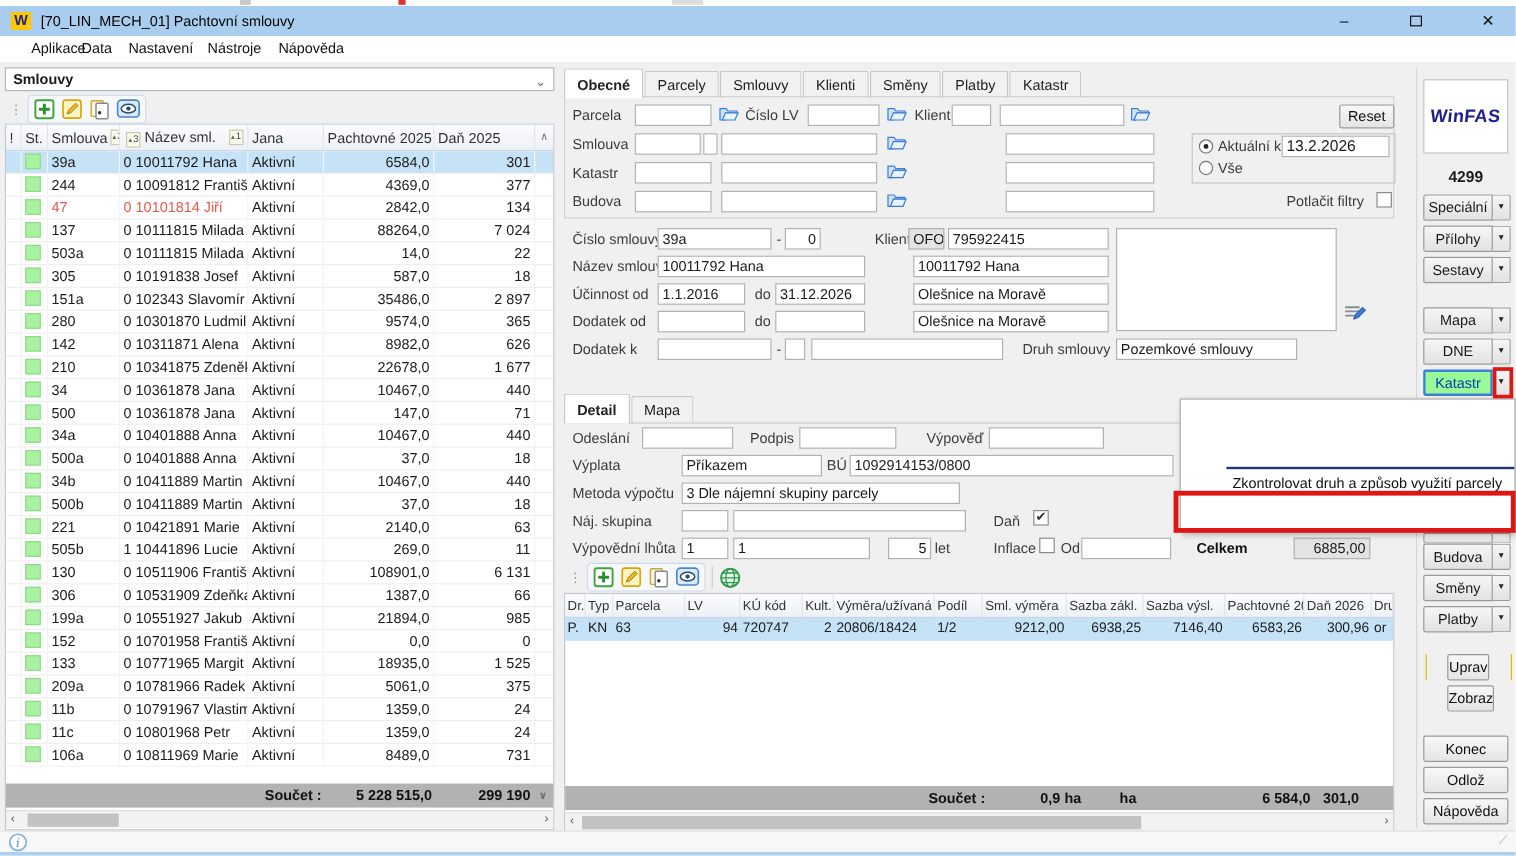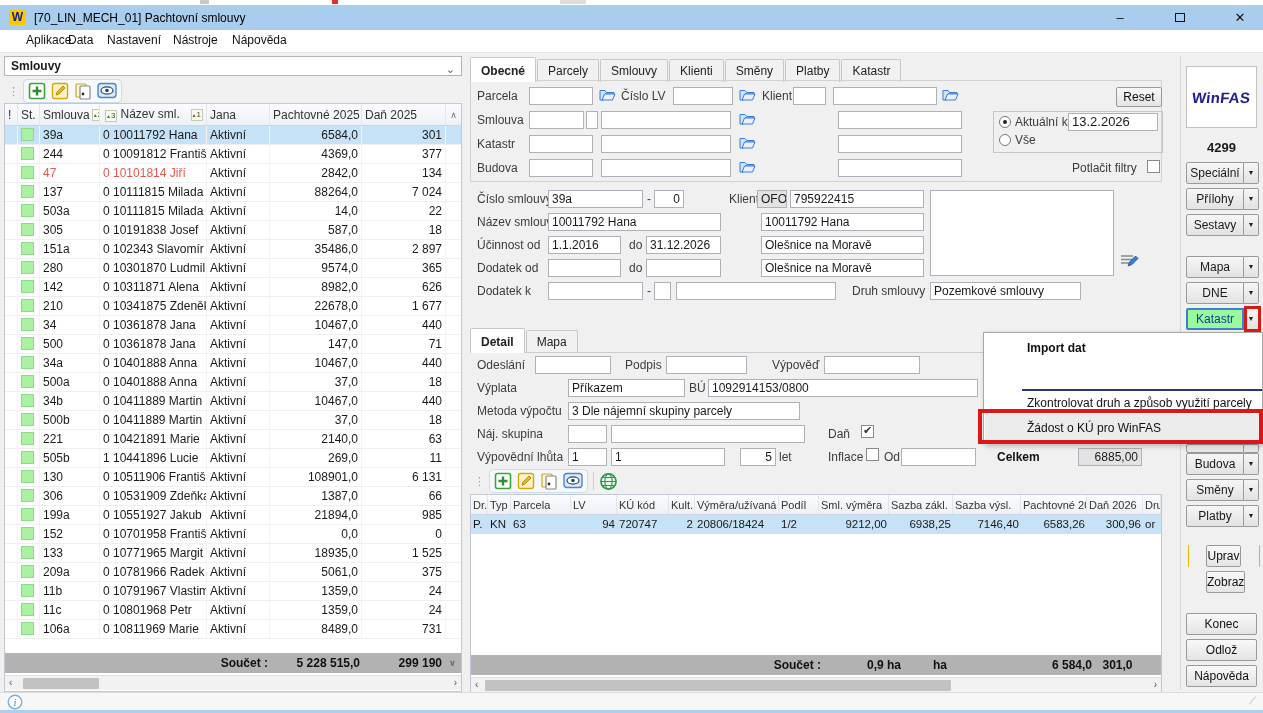--- a/index.html
+++ b/index.html
@@ -766,24 +766,22 @@
     <span class="btn">Zobraz</span>
     <span class="bar" style="background:#2b5fd0"></span>
   </div>
 
   <div class="plainbtn btn" style="top:613px">Konec</div>
   <div class="plainbtn btn" style="top:639px">Odlož</div>
   <div class="plainbtn btn" style="top:665px">Nápověda</div>
   <div class="pageind">1/345</div>
 
   <div class="ctxmenu">
-    <div class="mi" style="top:2px;height:26px;font-weight:bold">Import dat</div>
     <div class="msep" style="top:56px"></div>
     <div class="mi" style="top:59px;height:22px">Zkontrolovat druh a způsob využití parcely</div>
-    <div class="mi" style="top:81px;height:28px;background:#ececec">Žádost o KÚ pro WinFAS</div>
   </div>
   <div class="redbox"></div>
 
   <div class="statusbar">
     <span class="ico abs" style="left:7px;top:1px">
         <svg width="16" height="16" viewBox="0 0 16 16">
           <circle cx="8" cy="8" r="6.8" fill="#fff" stroke="#7ab0e0" stroke-width="1.4"></circle>
           <text x="8" y="11.5" text-anchor="middle" font-family="DejaVu Serif,serif" font-style="italic" font-size="10" fill="#4a90d9">i</text>
         </svg>
       </span>

